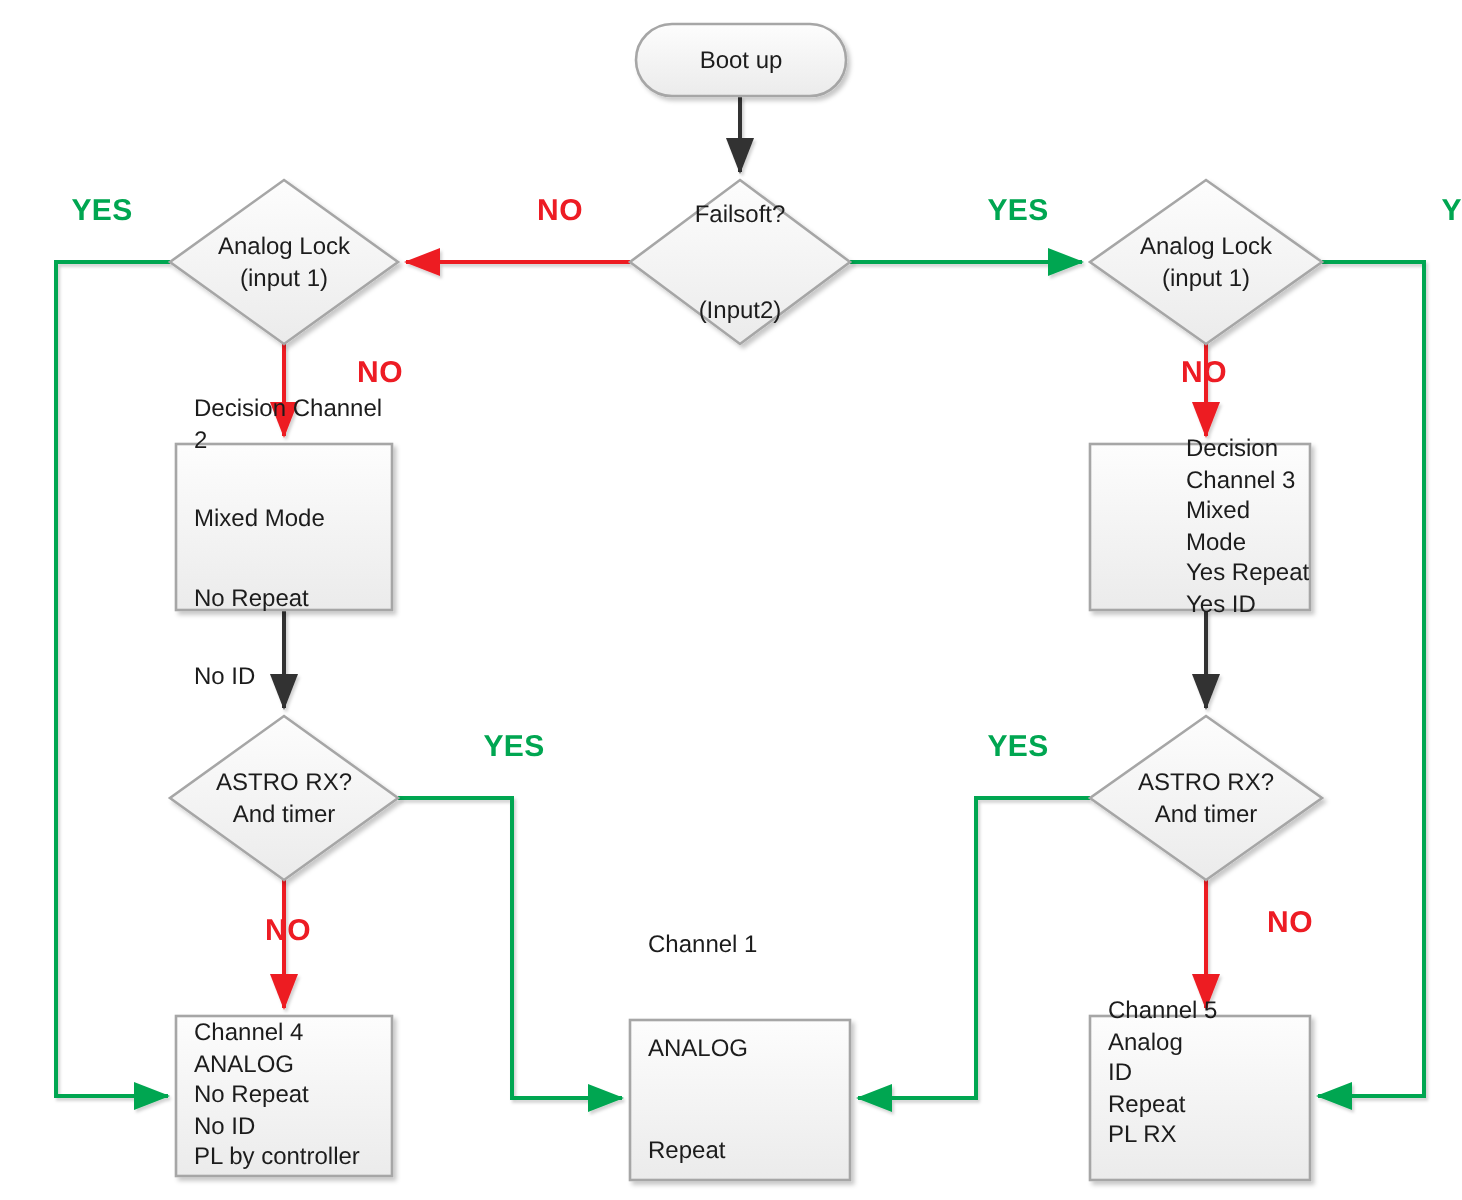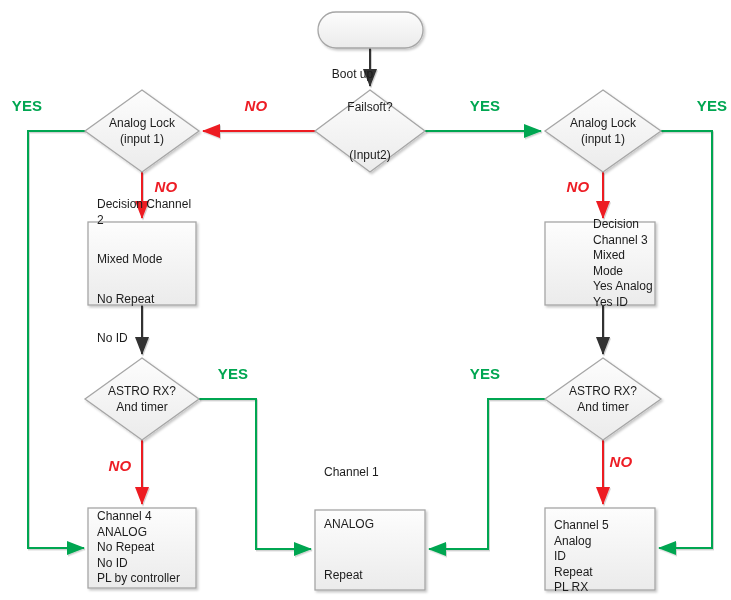--- a/index.html
+++ b/index.html
@@ -23,24 +23,24 @@
     position:absolute;display:flex;flex-direction:column;justify-content:center;
     font-size:12px;line-height:15.5px;color:#1c1c1c;
     padding-left:9px;box-sizing:border-box;pointer-events:none;
   }
   .diamond-text,.terminator-text{
     position:absolute;display:flex;flex-direction:column;justify-content:center;align-items:center;
     text-align:center;font-size:12px;line-height:16px;color:#1c1c1c;pointer-events:none;
   }
   .edge-label{
     position:absolute;transform:translateX(-50%);
-    font-size:15px;font-weight:bold;letter-spacing:.2px;white-space:nowrap;
+    font-size:15px;font-weight:bold;letter-spacing:.2px;white-space:nowrap;margin-left:24px;
   }
   .lbl-yes{color:var(--color-yes,#00a651);}
-  .lbl-no{color:var(--color-no,#ed1c24);font-style:italic;}
+  .lbl-no{color:var(--color-no,#ed1c24);}
 </style>
 </head>
 <body>
 
 <div id="canvas">
 
   <svg id="wires" width="731" height="600" viewBox="0 0 731 600">
     <defs>
       <linearGradient id="shapeGrad" x1="0" y1="0" x2="0" y2="1">
         <stop offset="0" stop-color="#fdfdfd"></stop>
@@ -87,21 +87,21 @@
       <rect class="shape" x="88" y="222" width="108" height="83"></rect>
       <rect class="shape" x="545" y="222" width="110" height="83"></rect>
       <polygon class="shape" points="142,358 199,399 142,440 85,399"></polygon>
       <polygon class="shape" points="603,358 661,399 603,440 545,399"></polygon>
       <rect class="shape" x="88" y="508" width="108" height="80"></rect>
       <rect class="shape" x="315" y="510" width="110" height="80"></rect>
       <rect class="shape" x="545" y="508" width="110" height="82"></rect>
     </g>
   </svg>
 
-  <div class="terminator-text" style="left:300px;top:12px;width:105px;height:36px;margin-top:44px;">
+  <div class="terminator-text" style="left:318px;top:12px;width:105px;height:36px;">
     <span>Boot up</span>
   </div>
 
   <div class="diamond-text" style="left:315px;top:90px;width:110px;height:82px;gap:32px;">
     <span>Failsoft?</span>
     <span>(Input2)</span>
   </div>
   <div class="diamond-text" style="left:85px;top:90px;width:114px;height:82px;">
     <span>Analog Lock</span>
     <span>(input 1)</span>
@@ -121,37 +121,37 @@
 
   <div class="node-text" style="left:88px;top:222px;width:108px;height:100px;gap:24px;">
     <span>Decision Channel 2</span>
     <span>Mixed Mode</span>
     <span>No Repeat</span>
     <span>No ID</span>
   </div>
   <div class="node-text" style="left:545px;top:222px;width:110px;height:83px;padding-left:48px;">
     <span>Decision Channel 3</span>
     <span>Mixed Mode</span>
-    <span>Yes Analog</span>
+    <span>Yes Repeat</span>
     <span>Yes ID</span>
   </div>
   <div class="node-text" style="left:88px;top:508px;width:116px;height:80px;">
     <span>Channel 4</span>
     <span>ANALOG</span>
     <span>No Repeat</span>
     <span>No ID</span>
     <span>PL by controller</span>
   </div>
   <div class="node-text" style="left:315px;top:510px;width:110px;height:80px;gap:36px;">
     <span>Channel 1</span>
     <span>ANALOG</span>
     <span>Repeat</span>
     <span>ID</span>
   </div>
-  <div class="node-text" style="left:545px;top:528px;width:110px;height:58px;">
+  <div class="node-text" style="left:545px;top:508px;width:110px;height:58px;">
     <span>Channel 5</span>
     <span>Analog</span>
     <span>ID</span>
     <span>Repeat</span>
     <span>PL RX</span>
   </div>
 
   <div class="edge-label lbl-yes" style="left:27px;top:97px;">YES</div>
   <div class="edge-label lbl-no" style="left:256px;top:97px;">NO</div>
   <div class="edge-label lbl-yes" style="left:485px;top:97px;">YES</div>

